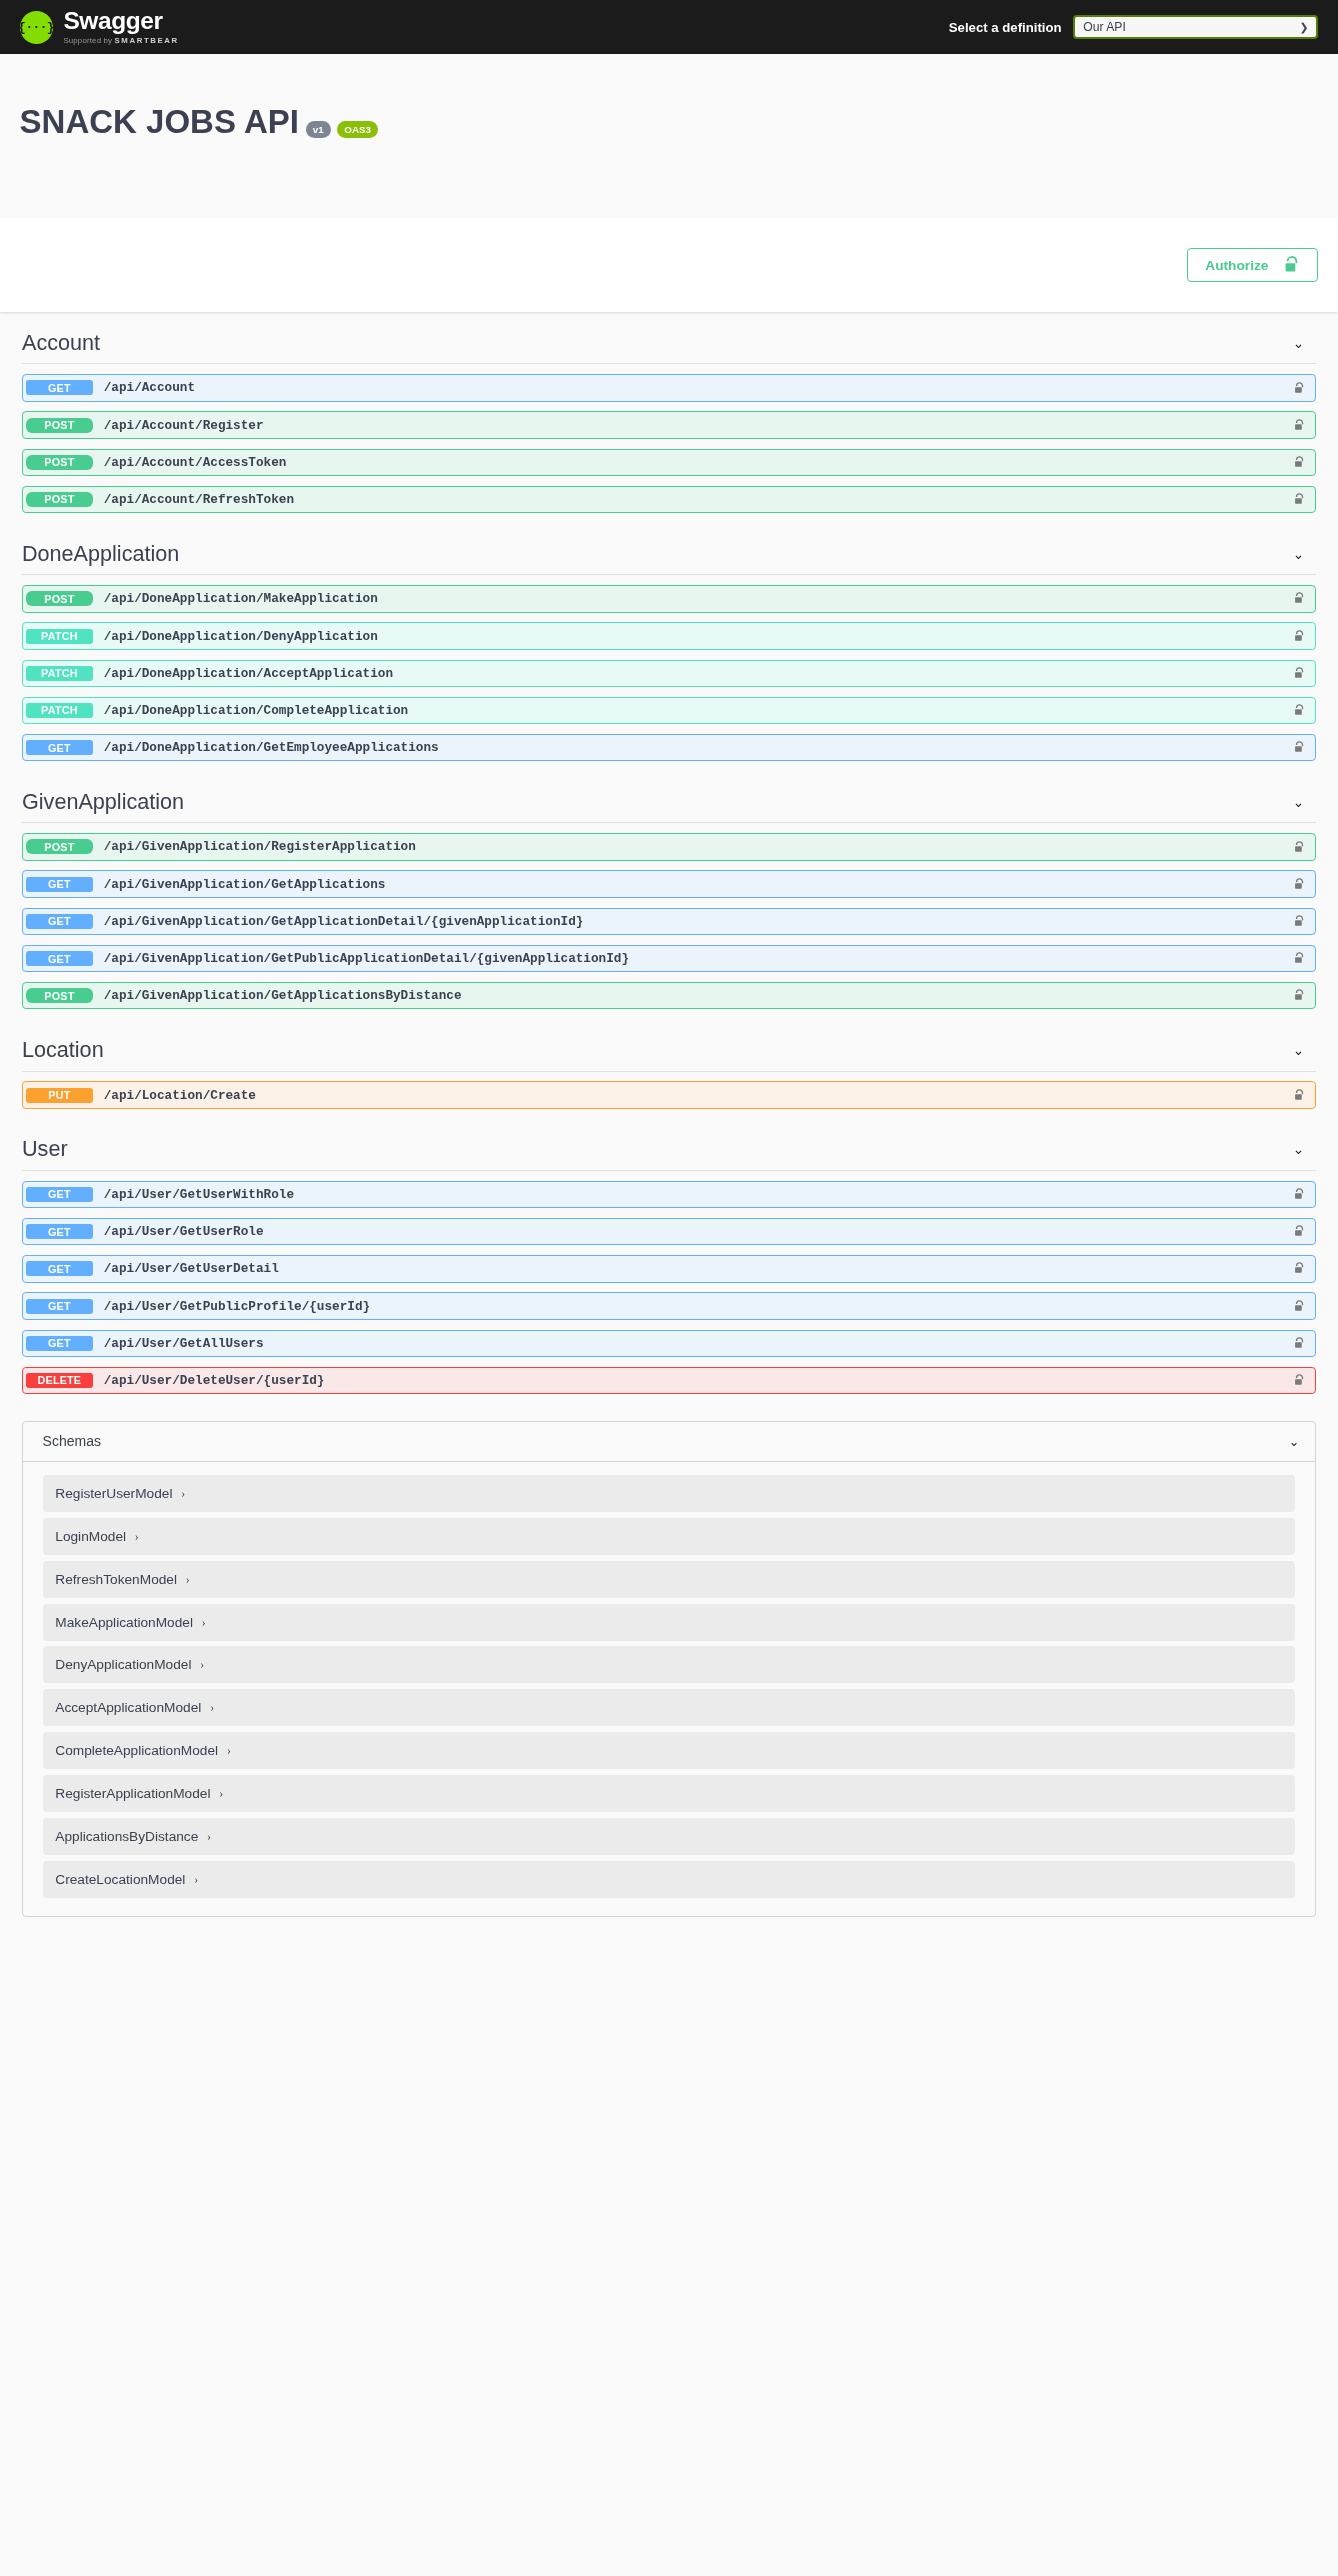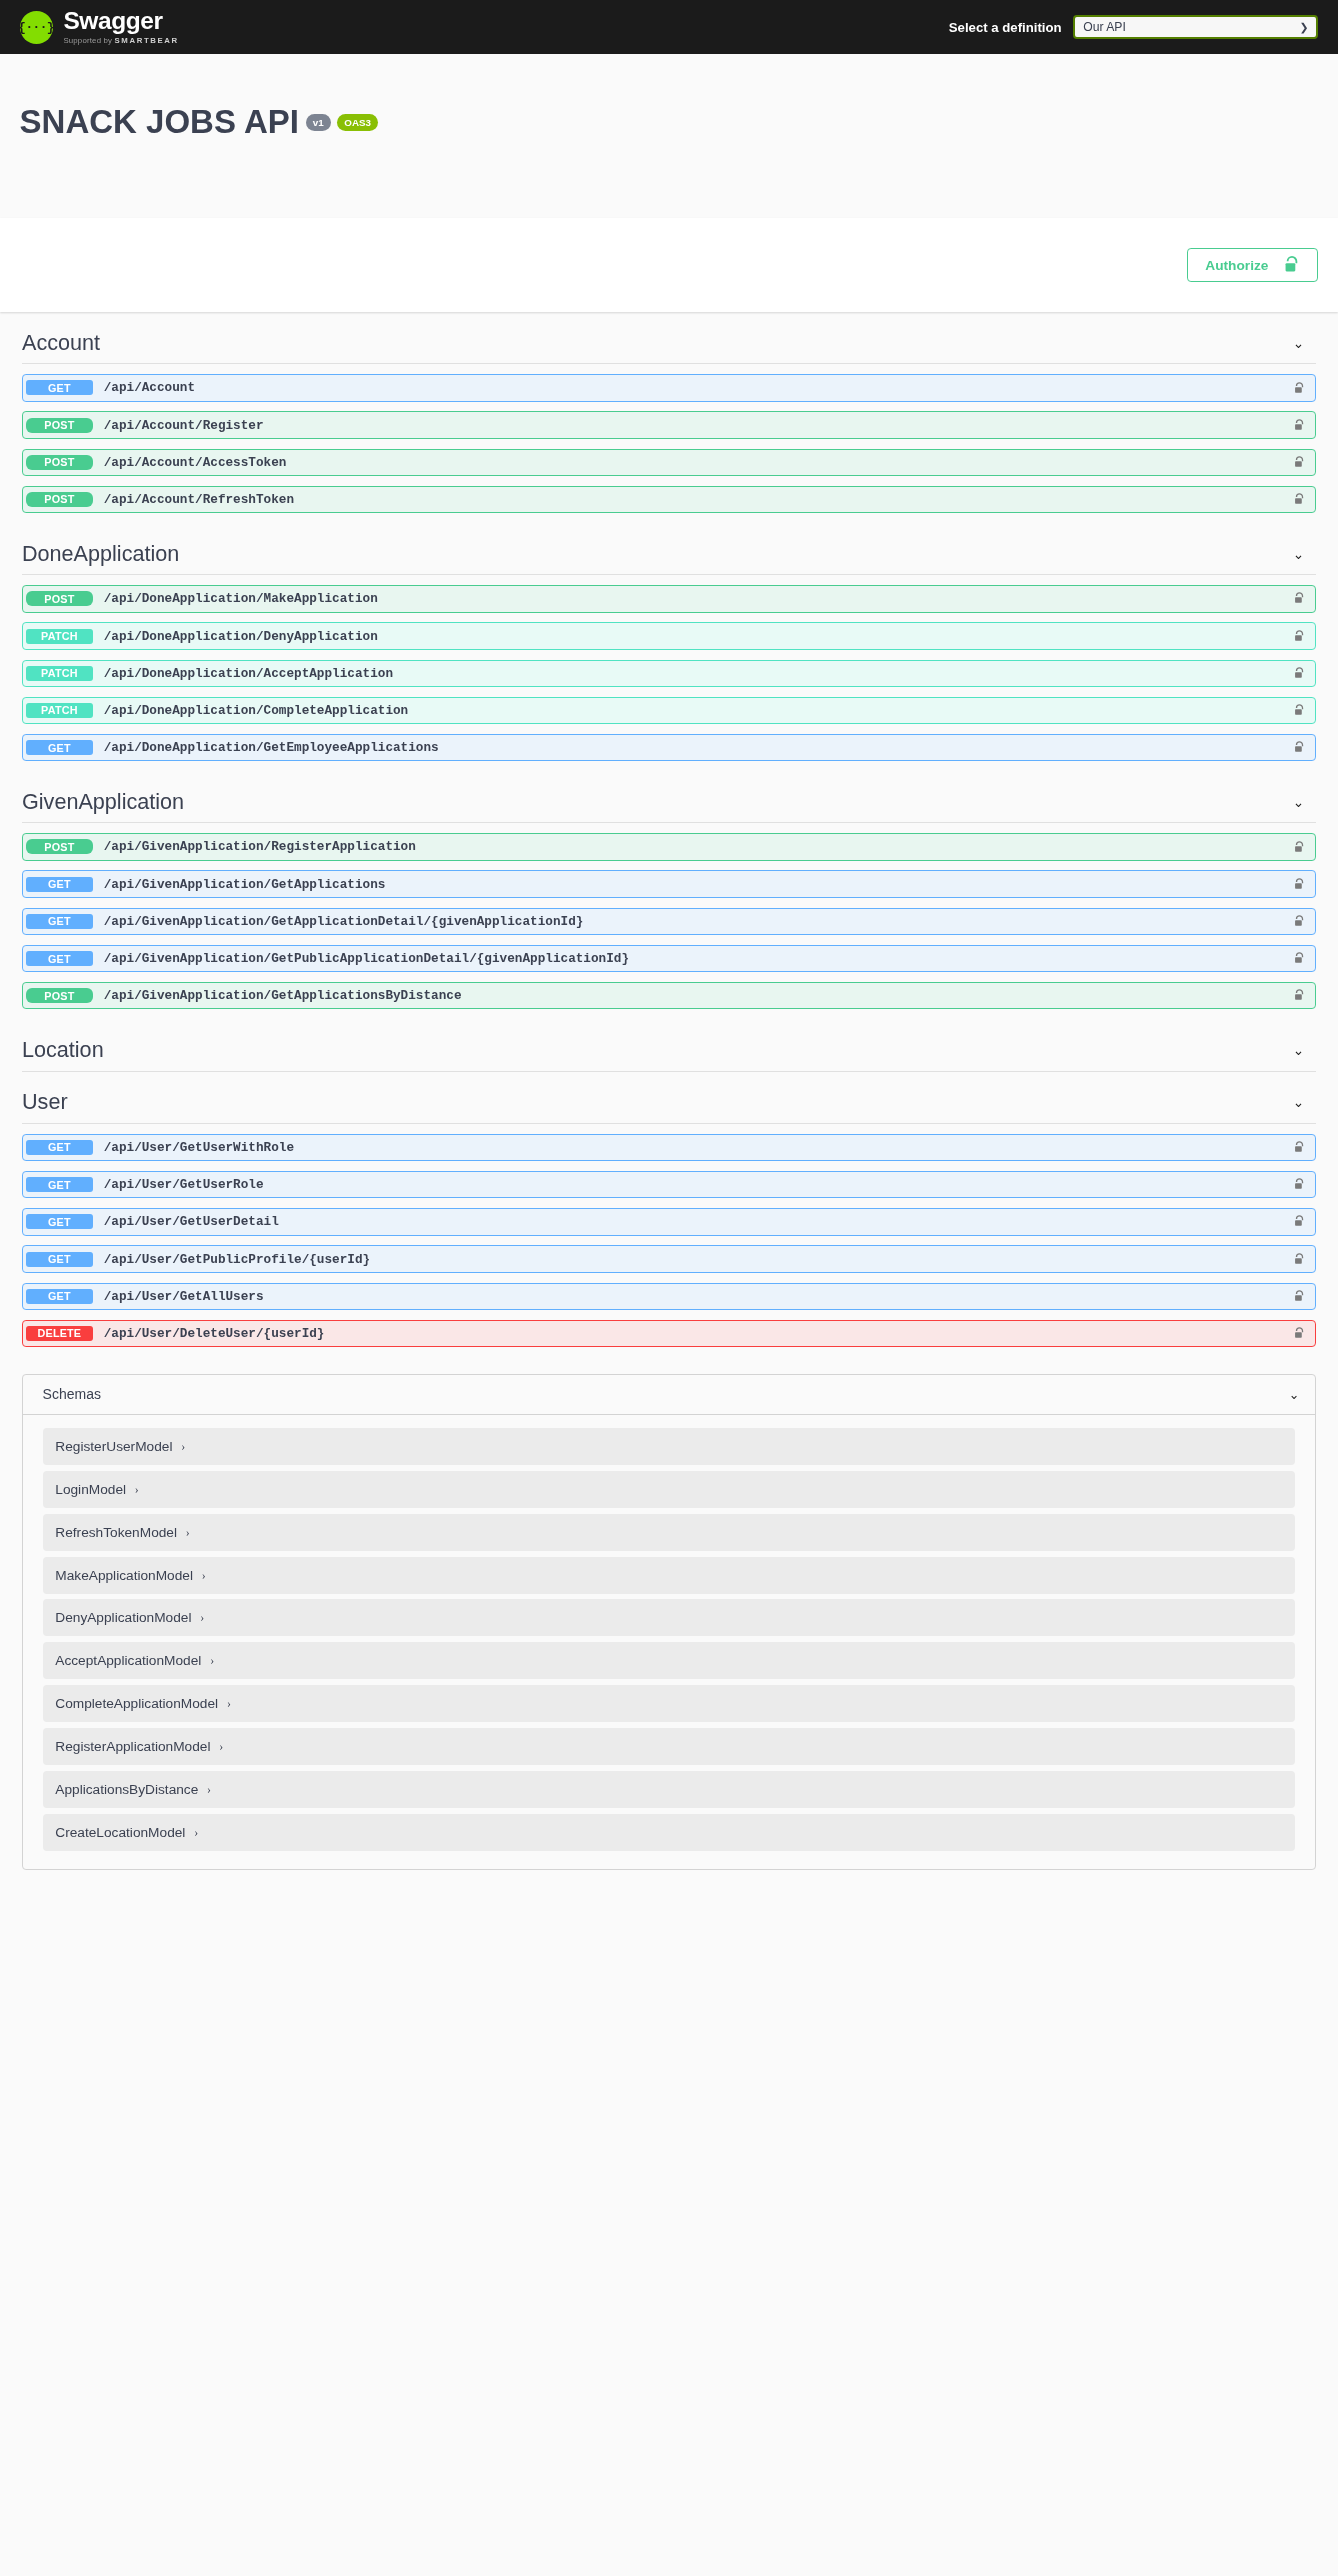--- a/index.html
+++ b/index.html
@@ -62,21 +62,21 @@
   .def-select .chev {
     margin-left: auto; font-size: 10.8px; color: #3b4151;
   }
 
   
   .info {
     background: #fafafa;
     padding: 29px 19.6px 0 19.6px;
     height: 164px;
   }
-  .title-row { display: flex; align-items: center; gap: 6.9px; padding-top: 21.6px; }
+  .title-row { display: flex; align-items: flex-end; gap: 6.9px; padding-top: 21.6px; }
   .api-title {
     font-size: 33px; font-weight: bold; color: #3b4151;
     line-height: 1; margin: 0;
   }
   .badge-ver {
     background: #7d8492; color: #ffffff;
     font-size: 9.8px; font-weight: bold;
     padding: 2.9px 6.9px; border-radius: 56px;
     margin-top: 2.9px;
   }
@@ -393,20 +393,30 @@
                 <rect x="2" y="8" width="12.4" height="10" rx="1.4" fill="#7a7a7a"></rect>
               </svg>
             </span>
           </div>
         </div>
         <div class="tag-block">
           <div class="tag-header">
             <span class="tag-name">Location</span>
             <span class="tag-chev">⌄</span>
           </div>
+          <div class="op-row r-put op-first">
+            <span class="op-method m-put">PUT</span>
+            <span class="op-path">/api/Location/Create</span>
+            <span class="op-lock">
+              <svg width="10.8" height="12.7" viewBox="0 0 20 20">
+                <path d="M15.8 8V5.6a5.6 5.6 0 0 0-11.2 0" fill="none" stroke="#7a7a7a" stroke-width="2.4"></path>
+                <rect x="2" y="8" width="12.4" height="10" rx="1.4" fill="#7a7a7a"></rect>
+              </svg>
+            </span>
+          </div>
         </div>
         <div class="tag-block">
           <div class="tag-header">
             <span class="tag-name">User</span>
             <span class="tag-chev">⌄</span>
           </div>
           <div class="op-row r-get op-first">
             <span class="op-method m-get">GET</span>
             <span class="op-path">/api/User/GetUserWithRole</span>
             <span class="op-lock">

